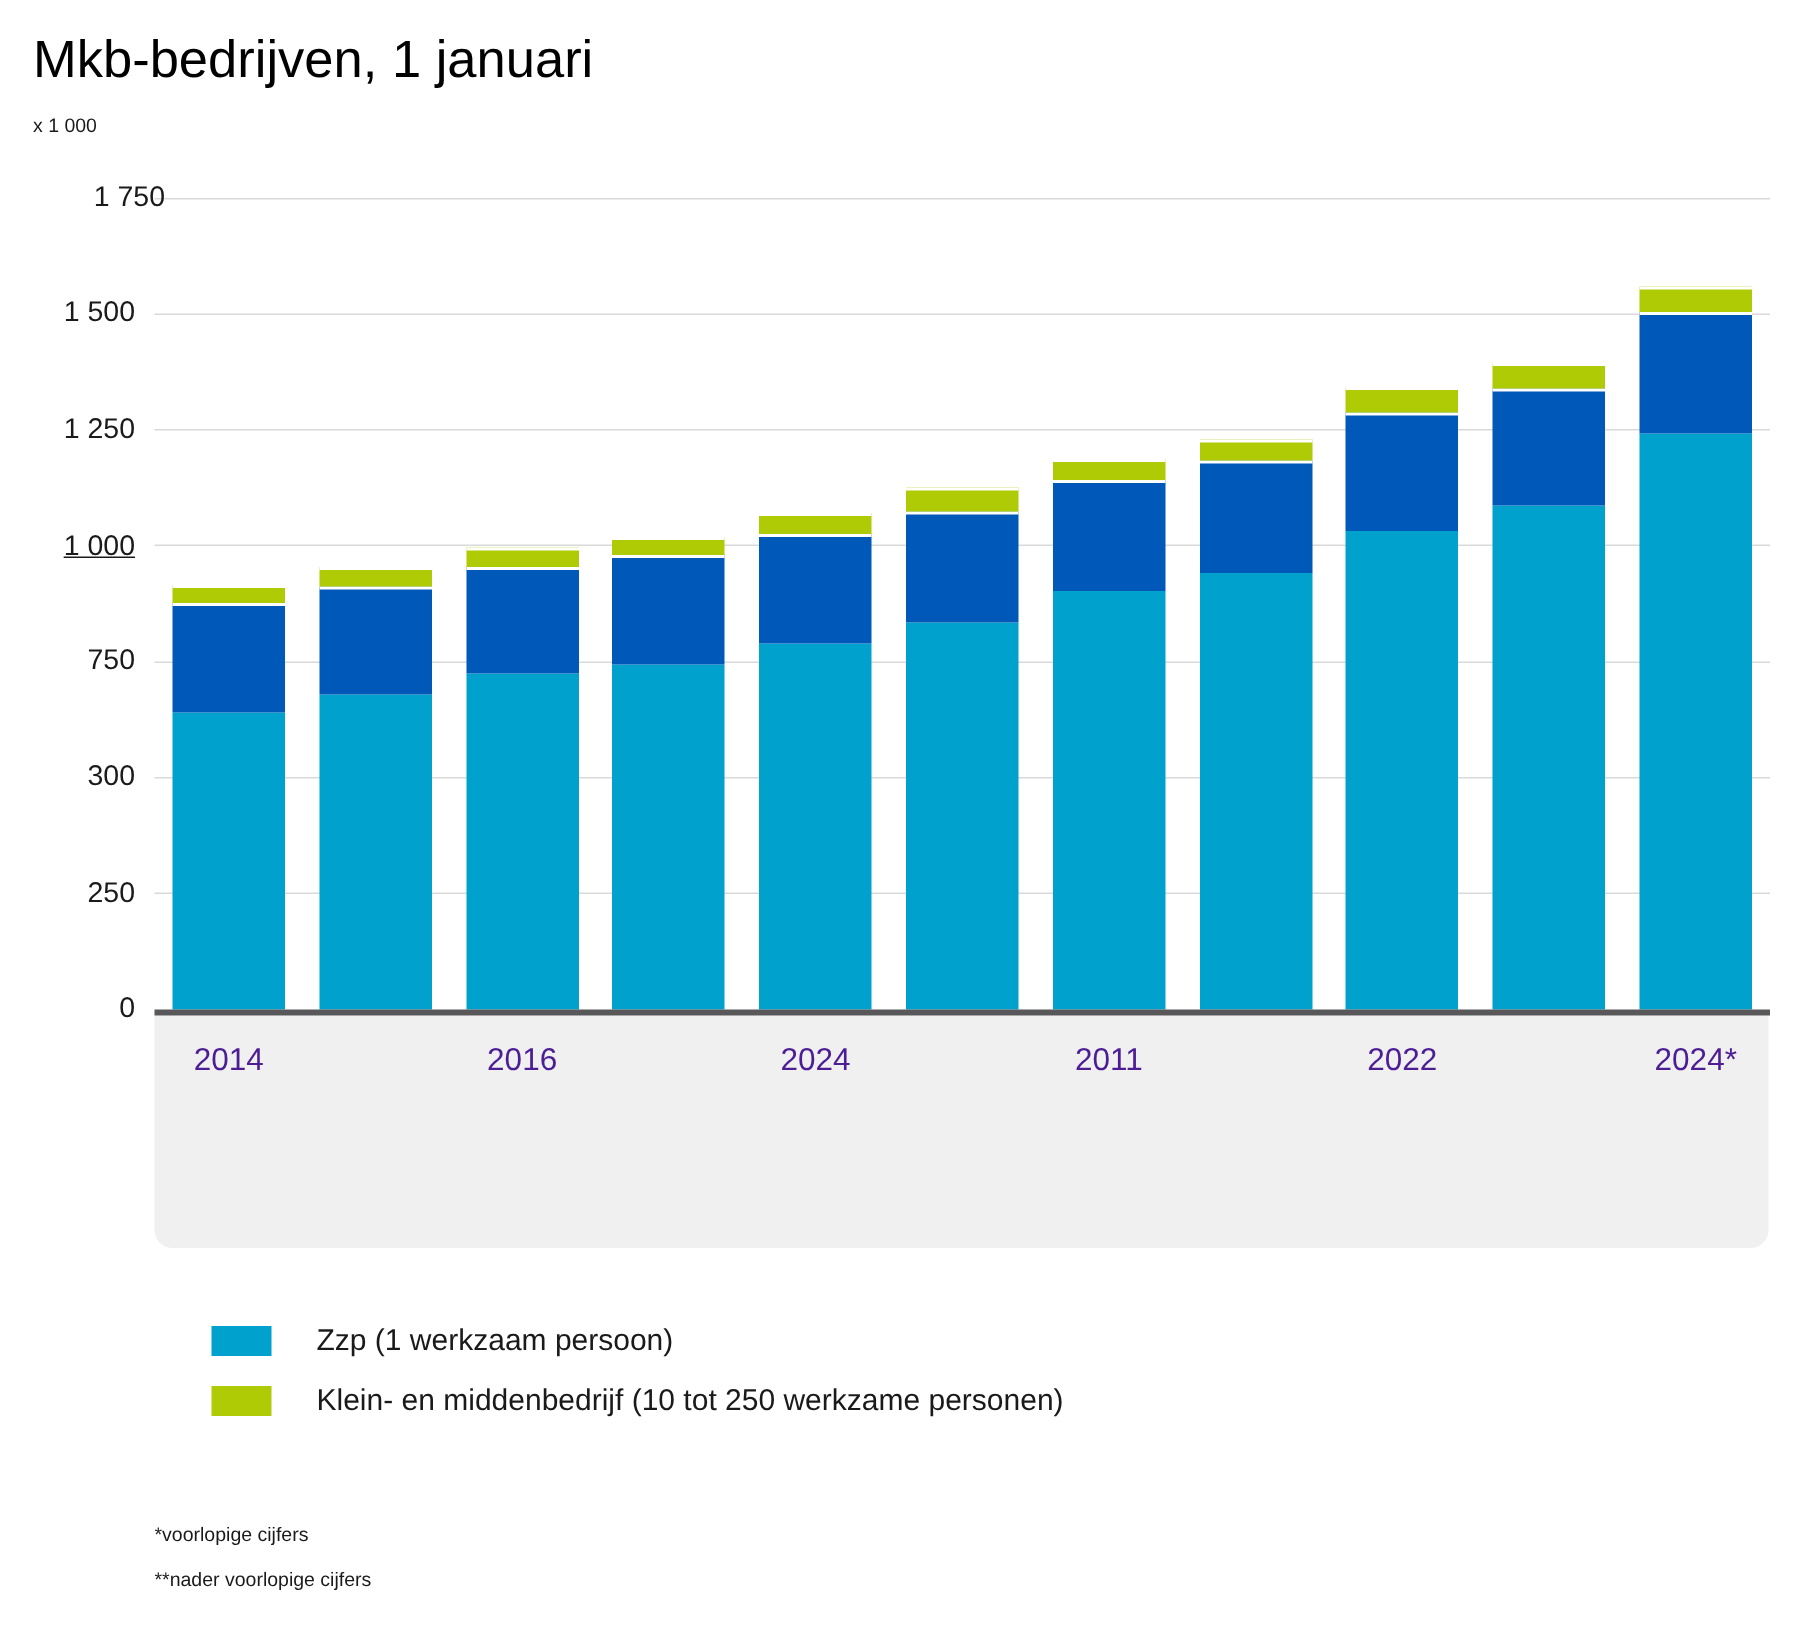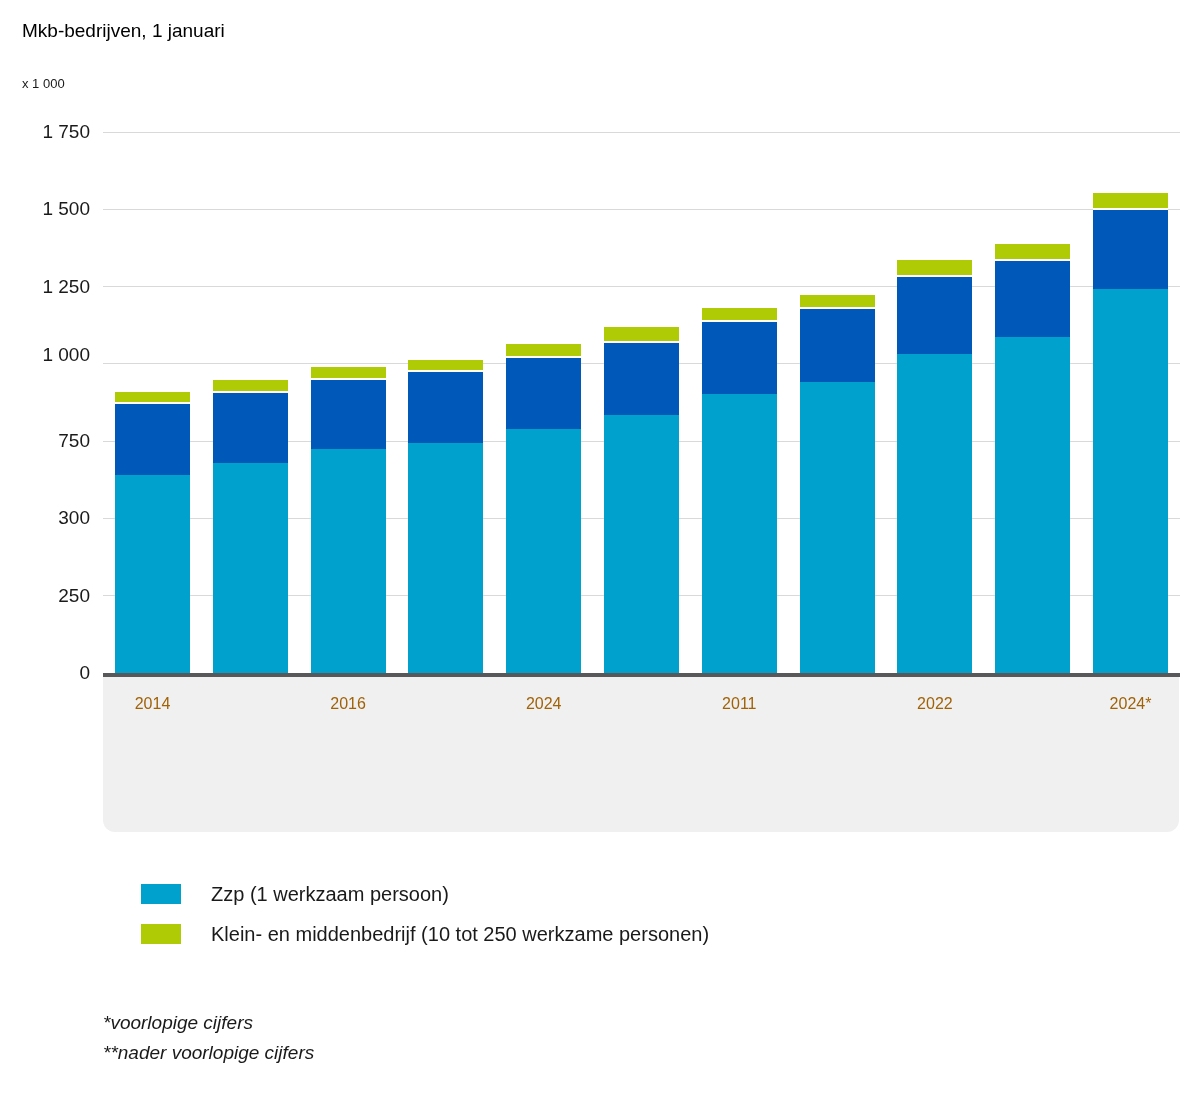--- a/index.html
+++ b/index.html
@@ -2,47 +2,47 @@
 <html><head>
 <meta charset="utf-8">
 <style>
   html,body{margin:0;padding:0;background:#fff;}
   .page{
     position:relative;width:1200px;height:1100px;background:#ffffff;
     font-family:"Liberation Sans", sans-serif;overflow:hidden;
   }
   .chart-title{
     position:absolute;left:22px;top:20px;margin:0;
-    font-size:19px;font-weight:400;color:#000;letter-spacing:0;
+    font-size:35px;font-weight:400;color:#000;letter-spacing:0;
   }
   .unit-label{
     position:absolute;left:22px;top:76px;
     font-size:13px;color:#1a1a1a;
   }
   #chart{position:absolute;left:0;top:0;width:1200px;height:1100px;}
   .gridline{position:absolute;height:1px;background:#d9d9d9;}
   .y-tick-label{
     position:absolute;left:0;width:90px;text-align:right;
     font-size:19px;color:#1a1a1a;height:22px;line-height:22px;
   }
   .axis-line{position:absolute;background:#58585b;}
   .chart-footer{position:absolute;background:#f0f0f0;border-radius:0 0 12px 12px;}
   .bar-segment{position:absolute;box-sizing:border-box;}
   .x-tick-label{
     position:absolute;width:120px;text-align:center;
-    font-size:16px;color:#a16207;
+    font-size:21px;color:#4c1d95;
   }
   .cbs-logo{position:absolute;}
   #legend{position:absolute;left:105px;top:884px;}
   .legend-row{display:flex;align-items:center;margin-bottom:20px;height:20px;padding-left:36px;}
   .legend-swatch{width:40px;height:20px;margin-right:30px;flex:none;}
   .legend-label{font-size:20px;color:#1a1a1a;white-space:nowrap;}
   .footnotes{
     position:absolute;left:103px;top:1008px;
-    font-size:19px;color:#1a1a1a;line-height:30px;font-style:italic;
+    font-size:13px;color:#1a1a1a;line-height:30px;
   }
 </style>
 </head>
 <body>
 
 <div class="page">
 
   <h1 class="chart-title">Mkb-bedrijven, 1 januari</h1>
   <div class="unit-label">x 1 000</div>
 
@@ -53,24 +53,24 @@
       <path d="M29 15 H34 V20 H29 Z"></path>
       <path d="M3 32 H38 V44 H15 V47 H38 V59 H3 V47 H26 V44 H3 Z"></path>
     </svg>
   <div class="gridline" style="left: 103px; width: 1077px; top: 131.5px; background: rgb(217, 217, 217);"></div>
       <div class="gridline" style="left: 103px; width: 1077px; top: 208.786px; background: rgb(217, 217, 217);"></div>
       <div class="gridline" style="left: 103px; width: 1077px; top: 286.071px; background: rgb(217, 217, 217);"></div>
       <div class="gridline" style="left: 103px; width: 1077px; top: 363.357px; background: rgb(217, 217, 217);"></div>
       <div class="gridline" style="left: 103px; width: 1077px; top: 440.643px; background: rgb(217, 217, 217);"></div>
       <div class="gridline" style="left: 103px; width: 1077px; top: 517.929px; background: rgb(217, 217, 217);"></div>
       <div class="gridline" style="left: 103px; width: 1077px; top: 595.214px; background: rgb(217, 217, 217);"></div>
-      <div class="y-tick-label" style="top: 121px;">1 750</div>
+      <div class="y-tick-label" style="top: 121px; margin-left: 20px;">1 750</div>
       <div class="y-tick-label" style="top: 198.286px;">1 500</div>
       <div class="y-tick-label" style="top: 275.571px;">1 250</div>
-      <div class="y-tick-label" style="top: 344px;">1 000</div>
+      <div class="y-tick-label" style="top: 354px; text-decoration: underline;">1 000</div>
       <div class="y-tick-label" style="top: 430.143px;">750</div>
       <div class="y-tick-label" style="top: 507.429px;">300</div>
       <div class="y-tick-label" style="top: 584.714px;">250</div>
       <div class="y-tick-label" style="top: 662px;">0</div>
       <div class="chart-footer" style="left: 103px; width: 1076px; top: 677px; height: 155px; background: rgb(240, 240, 240);"></div>
       <div class="bar-segment" style="left: 115px; width: 75px; top: 474.53px; height: 198.47px; background: rgb(0, 161, 205);"></div>
       <div class="bar-segment" style="left: 115px; width: 75px; top: 402.191px; height: 72.3394px; background: rgb(0, 88, 184); border-top: 2px solid rgb(255, 255, 255);"></div>
       <div class="bar-segment" style="left: 115px; width: 75px; top: 389.516px; height: 12.6749px; background: rgb(175, 203, 5); border-top: 2px solid rgb(255, 255, 255);"></div>
       <div class="bar-segment" style="left: 212.8px; width: 75px; top: 462.783px; height: 210.217px; background: rgb(0, 161, 205);"></div>
       <div class="bar-segment" style="left: 212.8px; width: 75px; top: 391.371px; height: 71.412px; background: rgb(0, 88, 184); border-top: 2px solid rgb(255, 255, 255);"></div>

